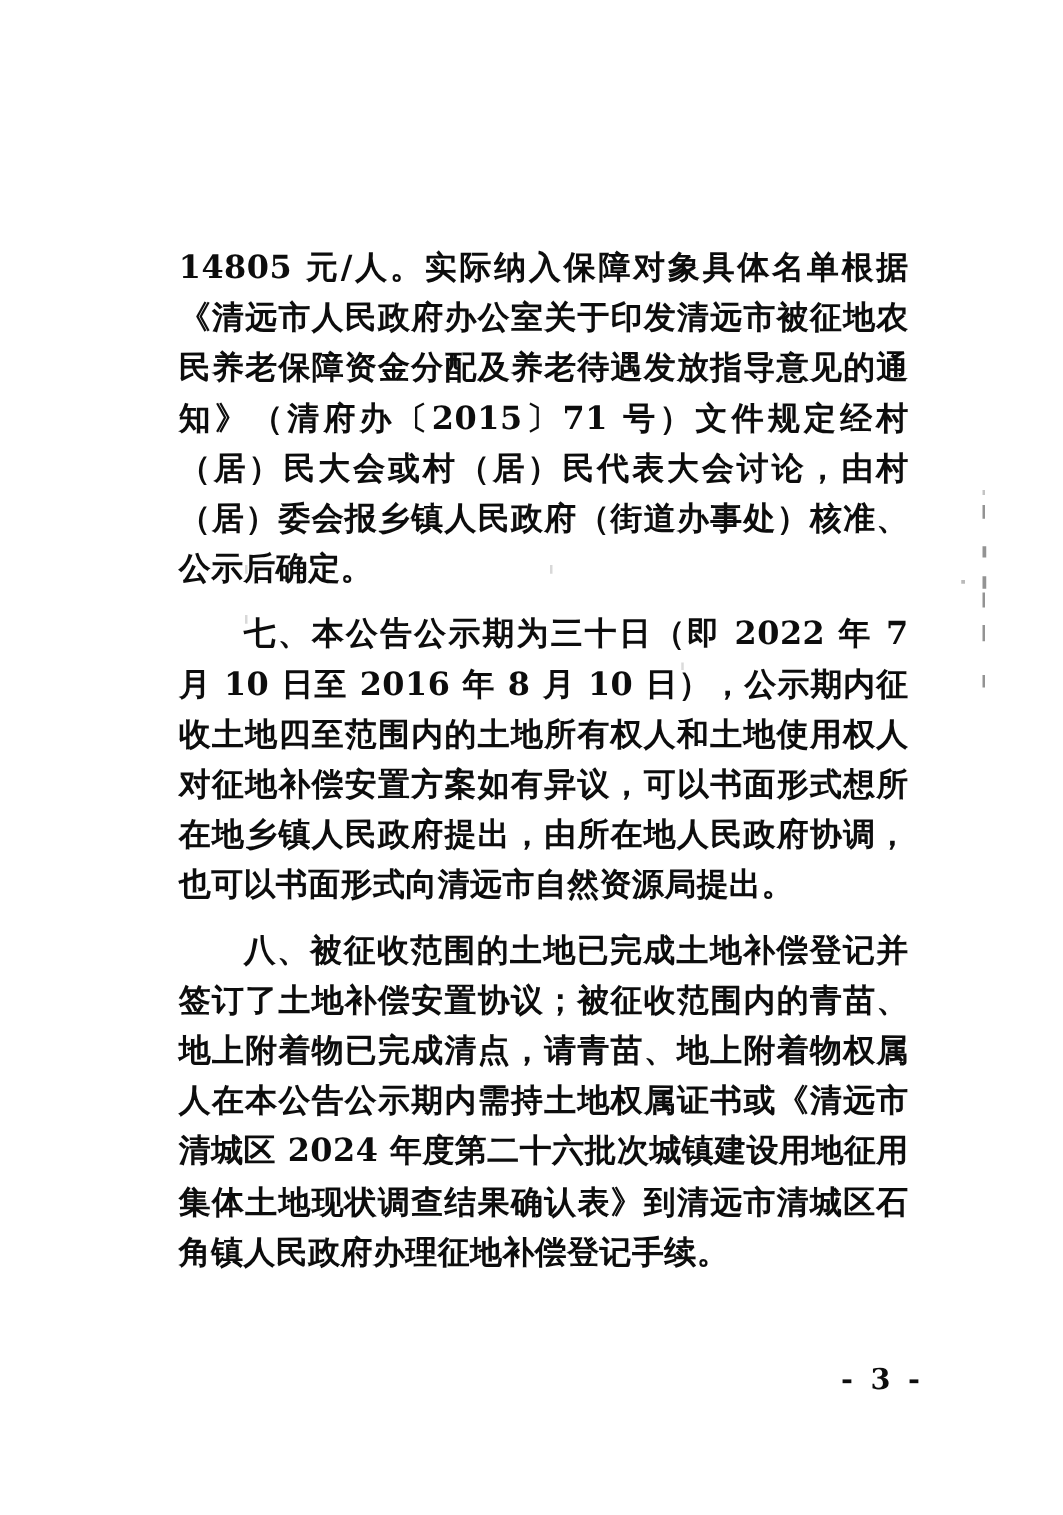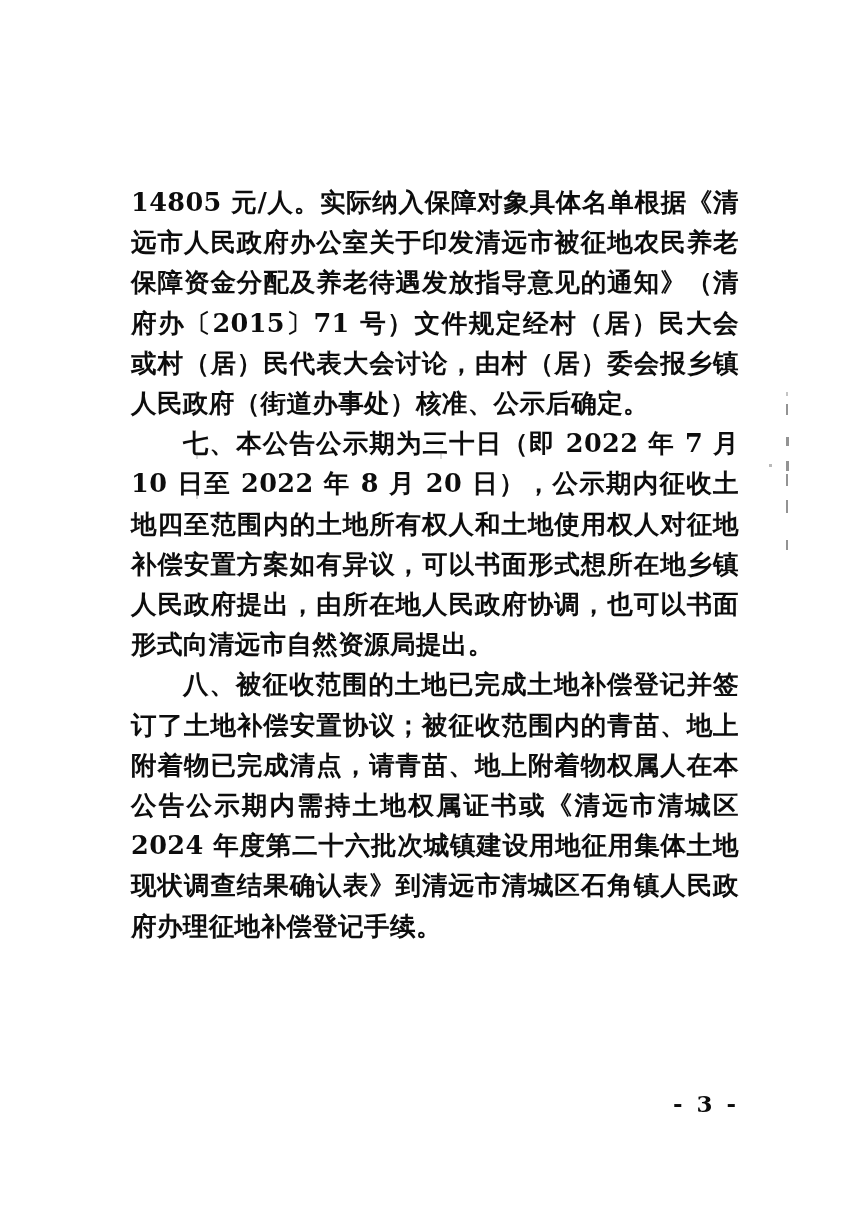--- a/index.html
+++ b/index.html
@@ -19,21 +19,21 @@
 
   
   #text-body {
     position: absolute;
     left: 131px;
     top: 182px;
     width: 608px;
   }
 
   .para {
-    margin: 0;
+    margin: 12px;
     padding: 0;
     color: #0d0d0d;
     font-size: 25.5px;
     line-height: 40.2px;
     text-align: justify;
     text-justify: inter-character;
     text-align-last: left;
     letter-spacing: 0.4px;
     font-weight: 600;
     -webkit-font-smoothing: none;
@@ -77,21 +77,21 @@
     opacity: 0.55;
   }
 </style>
 </head>
 <body>
 
 <div id="page">
 
   <div id="text-body">
     <p class="para">14805 元/人。实际纳入保障对象具体名单根据《清远市人民政府办公室关于印发清远市被征地农民养老保障资金分配及养老待遇发放指导意见的通知》（清府办〔2015〕71 号）文件规定经村（居）民大会或村（居）民代表大会讨论，由村（居）委会报乡镇人民政府（街道办事处）核准、公示后确定。</p>
-    <p class="para indent">七、本公告公示期为三十日（即 2022 年 7 月 10 日至 2022 年 8 月 20 日），公示期内征收土地四至范围内的土地所有权人和土地使用权人对征地补偿安置方案如有异议，可以书面形式想所在地乡镇人民政府提出，由所在地人民政府协调，也可以书面形式向清远市自然资源局提出。</p>
+    <p class="para indent">七、本公告公示期为三十日（即 2022 年 7 月 10 日至 2016 年 8 月 10 日），公示期内征收土地四至范围内的土地所有权人和土地使用权人对征地补偿安置方案如有异议，可以书面形式想所在地乡镇人民政府提出，由所在地人民政府协调，也可以书面形式向清远市自然资源局提出。</p>
     <p class="para indent">八、被征收范围的土地已完成土地补偿登记并签订了土地补偿安置协议；被征收范围内的青苗、地上附着物已完成清点，请青苗、地上附着物权属人在本公告公示期内需持土地权属证书或《清远市清城区 2024 年度第二十六批次城镇建设用地征用集体土地现状调查结果确认表》到清远市清城区石角镇人民政府办理征地补偿登记手续。</p>
   </div>
 
   <div id="page-footer">- 3 -</div>
 
   <div id="scan-artifacts">
     <div class="artifact" style="left:786px; top:392px; width:2px; height:4px; opacity:0.3;"></div>
     <div class="artifact" style="left:786px; top:404px; width:2px; height:11px;"></div>
     <div class="artifact" style="left:786px; top:437px; width:3px; height:9px;"></div>
     <div class="artifact" style="left:769px; top:464px; width:3px; height:3px; opacity:0.35;"></div>

